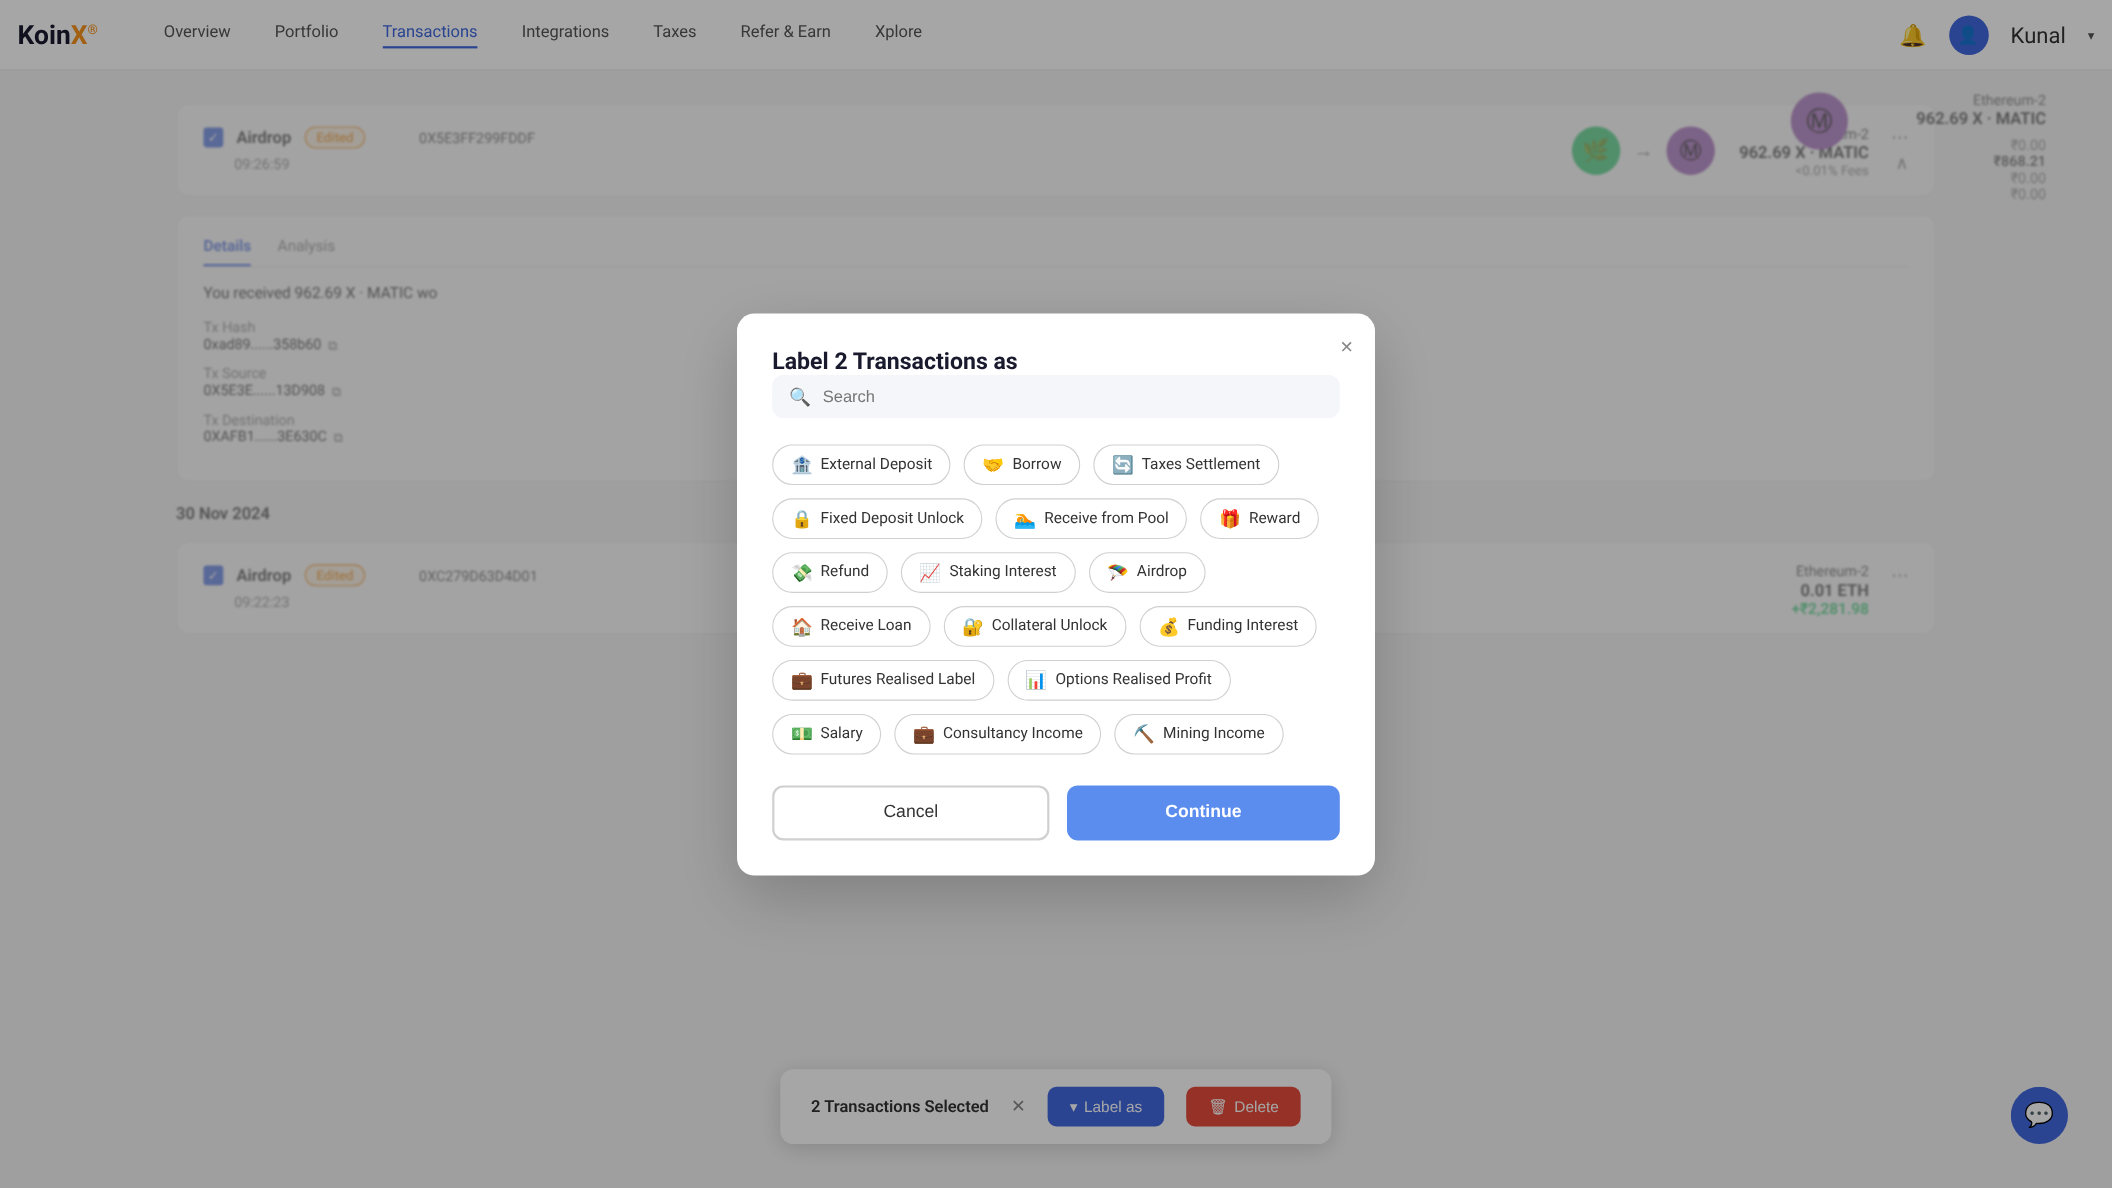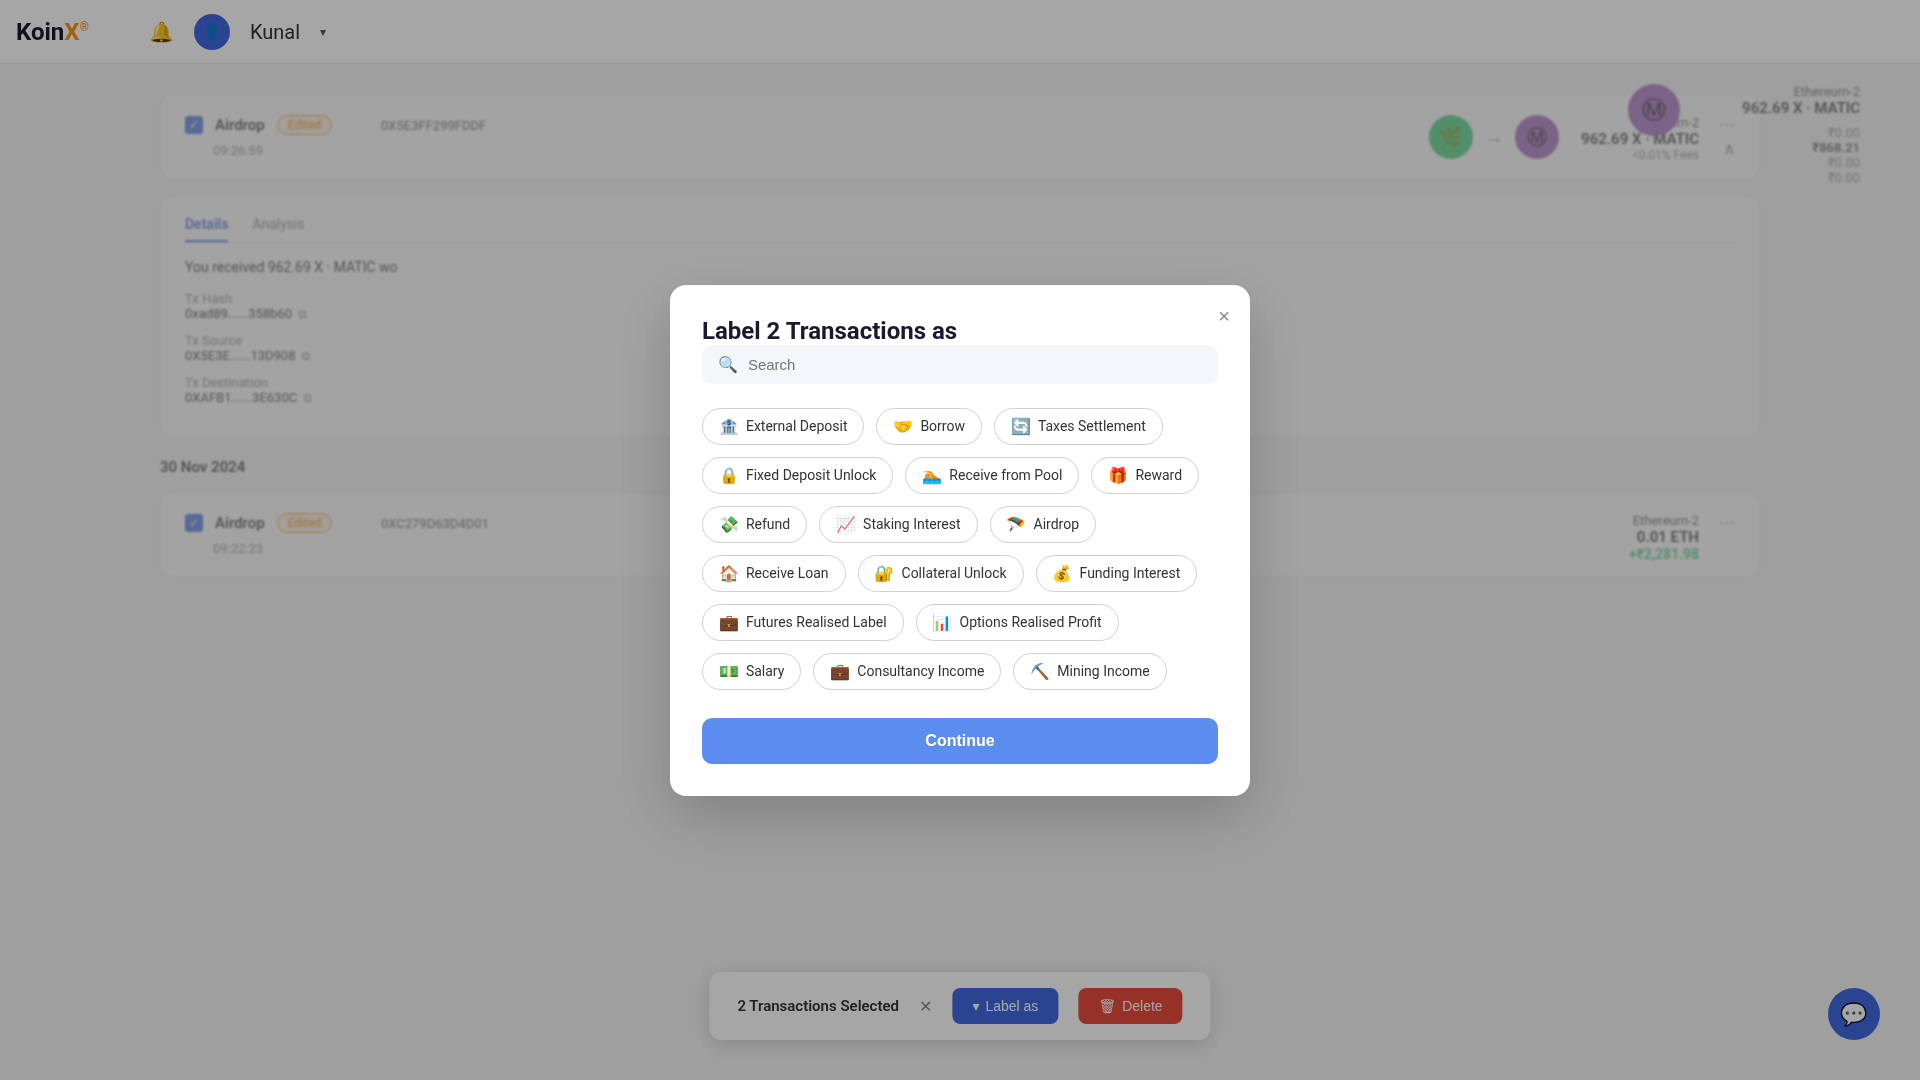--- a/index.html
+++ b/index.html
@@ -259,21 +259,21 @@
     
     .modal {
       background: #fff;
       border-radius: 16px;
       width: 580px;
       padding: 32px;
       position: relative;
       box-shadow: 0 20px 60px rgba(0,0,0,0.2);
     }
     .modal-title {
-      font-size: 24px;
+      font-size: 21px;
       font-weight: 700;
       color: #1a1a2e;
     }
     .modal-close {
       position: absolute;
       top: 20px; right: 20px;
       background: none; border: none;
       font-size: 20px; color: #888; cursor: pointer;
     }
     .search-bar {
@@ -346,20 +346,29 @@
     }
   </style>
 </head>
 <body>
 
 <nav class="navbar">
   <div class="navbar-logo">
     <span class="logo-text">
       Koin<span class="logo-x">X</span><span class="logo-dot">®</span>
     </span>
+  </div>
+  <div class="nav-links">
+    <span class="nav-link">Overview</span>
+    <span class="nav-link">Portfolio</span>
+    <span class="nav-link active">Transactions</span>
+    <span class="nav-link">Integrations</span>
+    <span class="nav-link">Taxes</span>
+    <span class="nav-link">Refer &amp; Earn</span>
+    <span class="nav-link">Xplore</span>
   </div>
   <div class="nav-right">
     <span class="bell-icon">🔔</span>
     <div class="user-avatar">👤</div>
     <span class="user-name">Kunal</span>
     <span class="chevron">▾</span>
   </div>
 </nav>
 
 <div class="main-content" style="filter: blur(1px); opacity: 0.6;">
@@ -546,16 +555,17 @@
         <span class="chip-icon">💼</span>
         <span>Consultancy Income</span>
       </div>
       <div class="chip">
         <span class="chip-icon">⛏️</span>
         <span>Mining Income</span>
       </div>
     </div>
 
     <div class="modal-actions">
+      <button class="cancel-btn">Cancel</button>
       <button class="continue-btn">Continue</button>
     </div>
   </div>
 </div>
 
 </body></html>

